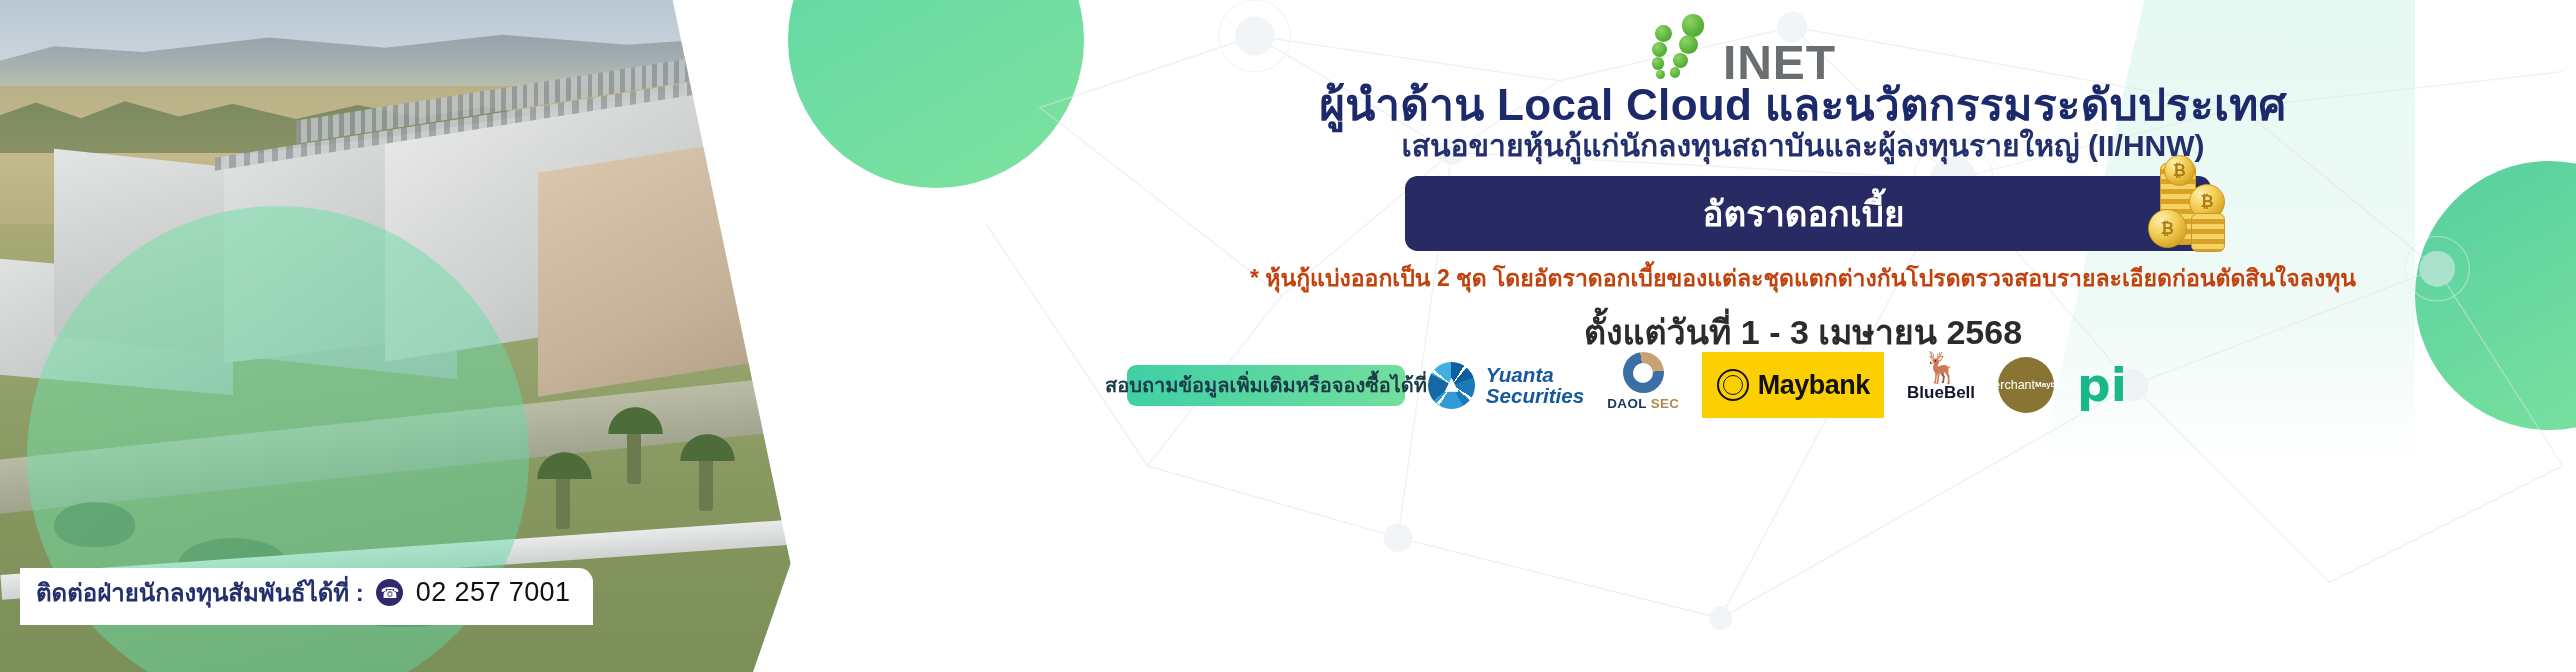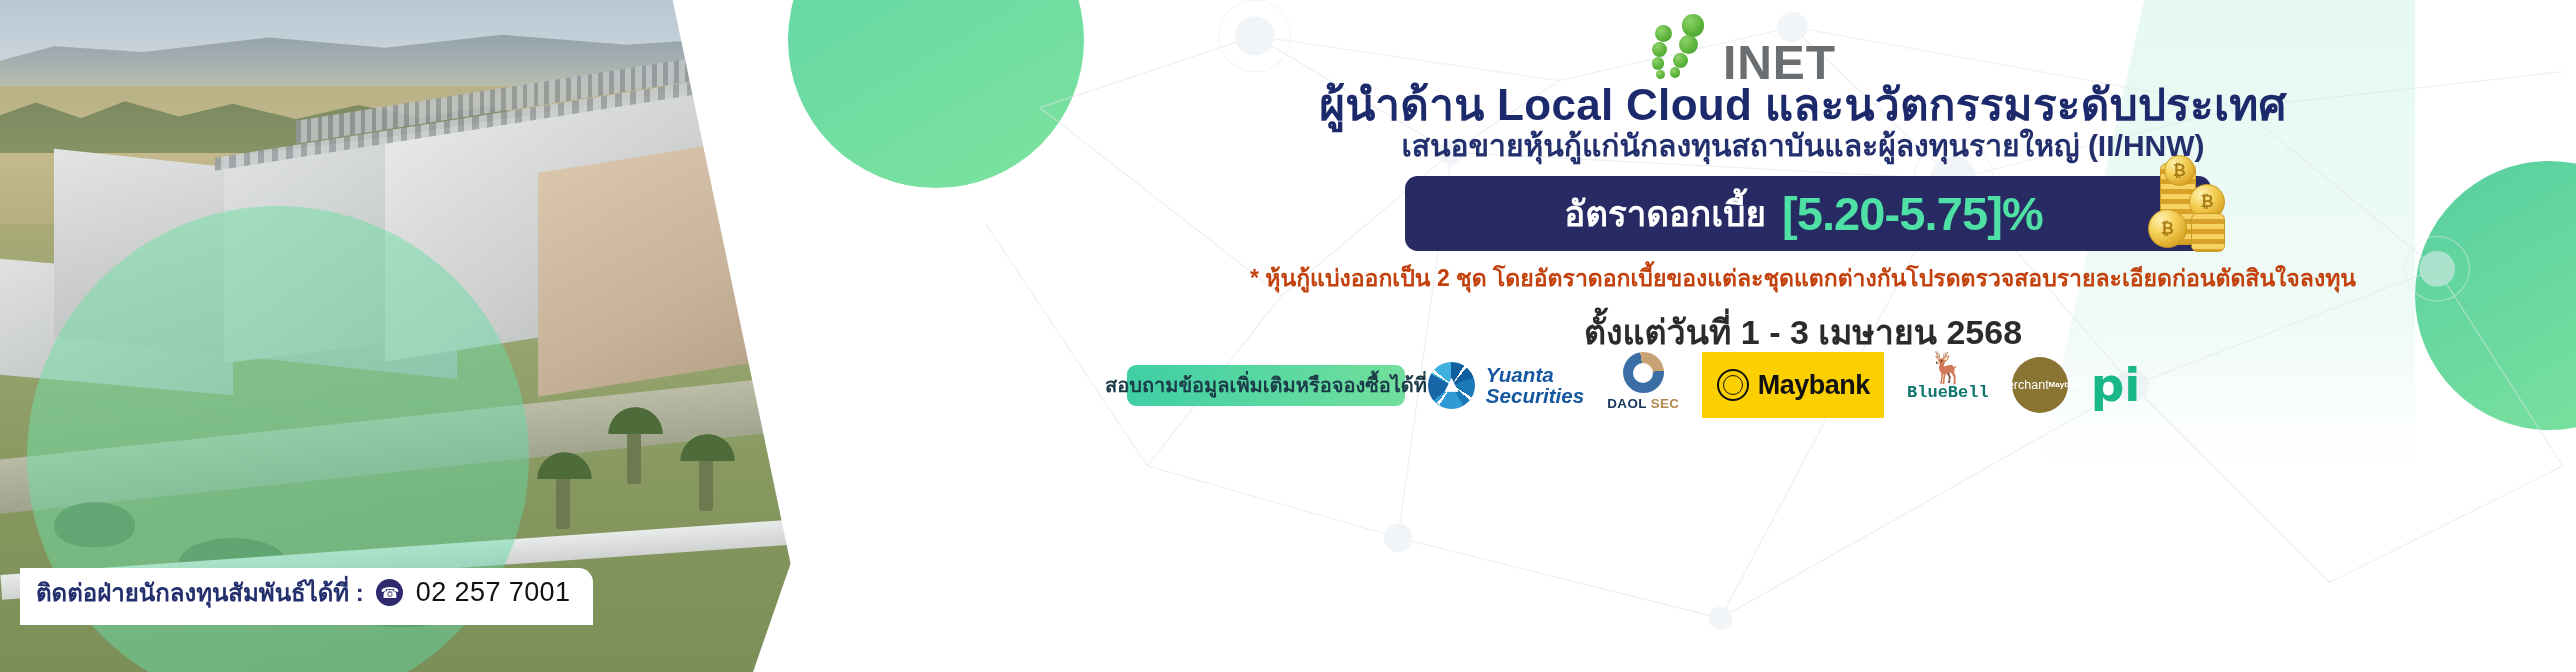--- a/index.html
+++ b/index.html
@@ -138,21 +138,21 @@
   
   .maybank{background:#fcd000;border-radius:1px;padding:6.3px 14.3px;gap:9px;}
   .tiger{width:32px;height:32px;border-radius:50%;border:2.3px solid #111;position:relative;}
   .tiger::after{content:"";position:absolute;left:50%;top:50%;transform:translate(-50%,-50%);
     width:18px;height:18px;border-radius:50%;border:1.8px solid #111;}
   .mb-txt{font-size:27px;font-weight:800;color:#111;letter-spacing:-0.5px;}
 
   
   .bluebell{flex-direction:column;gap:0.9px;}
   .deer{font-size:30.5px;line-height:1;color:#25306e;}
-  .bb-txt{font-size:17px;font-weight:700;color:#0f766e;font-family:Liberation Mono, monospace;}
+  .bb-txt{font-size:17px;font-weight:700;color:#0f172a;}
 
   
   .merchant{width:56px;height:56px;border-radius:50%;background:#8a7433;
     justify-content:center;align-items:center;}
   .mp1{font-size:12.5px;color:#fff;line-height:1;}
   .mp2{font-size:8px;color:#fff;font-weight:700;line-height:1.6;}
 
   
   .pi-txt{font-size:47px;font-weight:700;color:#19b889;line-height:.9;
     font-family:"DejaVu Sans",sans-serif;}
@@ -245,21 +245,20 @@
         <span class="dot" style="left:8px;top:56px;width:9px;height:9px"></span>
       </div>
       <div class="logo-text">INET</div>
     </div>
 
     <div class="headline">ผู้นำด้าน Local Cloud และนวัตกรรมระดับประเทศ</div>
     <div class="subhead">เสนอขายหุ้นกู้แก่นักลงทุนสถาบันและผู้ลงทุนรายใหญ่ (II/HNW)</div>
 
     <div class="rate-box">
       <span class="rate-label">อัตราดอกเบี้ย</span>
-      <span class="rate-value">[5.20-5.75]%</span>
     </div>
     <div class="coins">
       <span class="coin-stack" style="left:14.3px;top:3.6px;width:36px;height:82px"></span>
       <span class="coin" style="left:18px;top:-3.6px;width:30.5px;height:30.5px">₿</span>
       <span class="coin" style="left:43px;top:25px;width:36px;height:36px">₿</span>
       <span class="coin" style="left:1.8px;top:50px;width:39px;height:39px">₿</span>
       <span class="coin-stack" style="left:45px;top:54px;width:34px;height:39px"></span>
     </div>
 
     <div class="disclaimer">* หุ้นกู้แบ่งออกเป็น 2 ชุด โดยอัตราดอกเบี้ยของแต่ละชุดแตกต่างกันโปรดตรวจสอบรายละเอียดก่อนตัดสินใจลงทุน</div>

